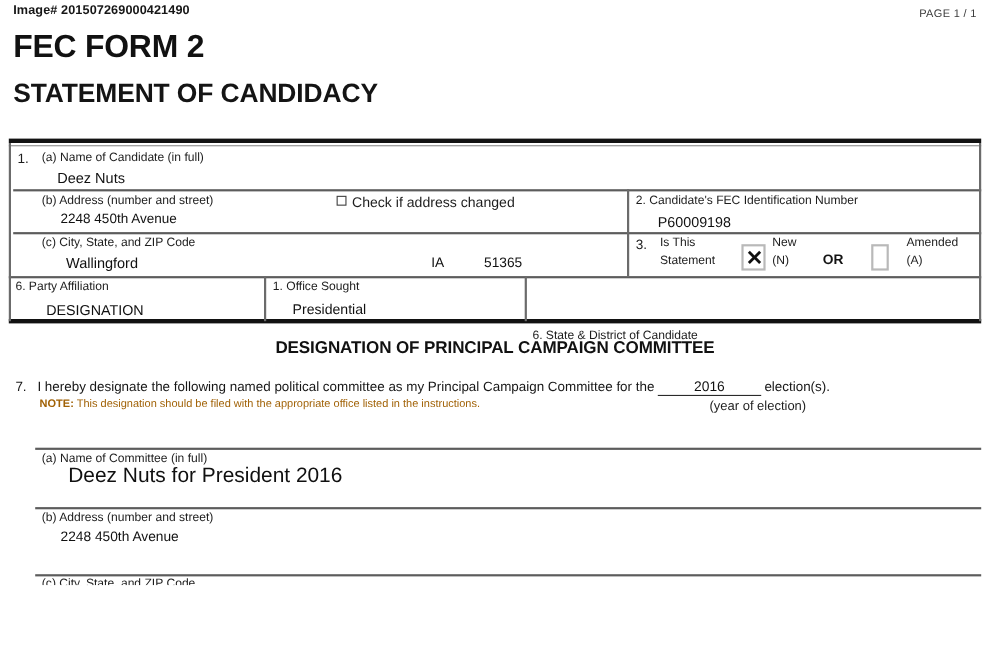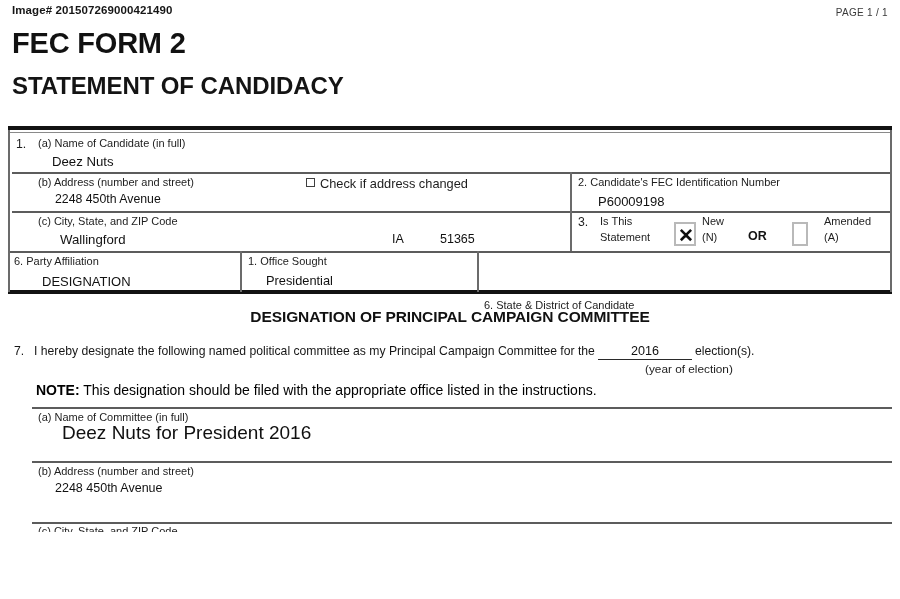--- a/index.html
+++ b/index.html
@@ -172,23 +172,23 @@
     position: absolute;
     left: 645px;
     top: 362px;
     font-size: 11.8px;
     color: #1d1d1d;
     white-space: nowrap;
   }
   .note {
     position: absolute;
     left: 36px;
-    top: 382px;
-    font-size: 14px;
-    color: #000000;
+    top: 362px;
+    font-size: 10px;
+    color: #a16207;
     white-space: nowrap;
   }
   .note b { font-weight: bold; }
 
   .committee-name {
     position: absolute;
     left: 62px;
     top: 422px;
     font-size: 19px;
     color: #101010;

